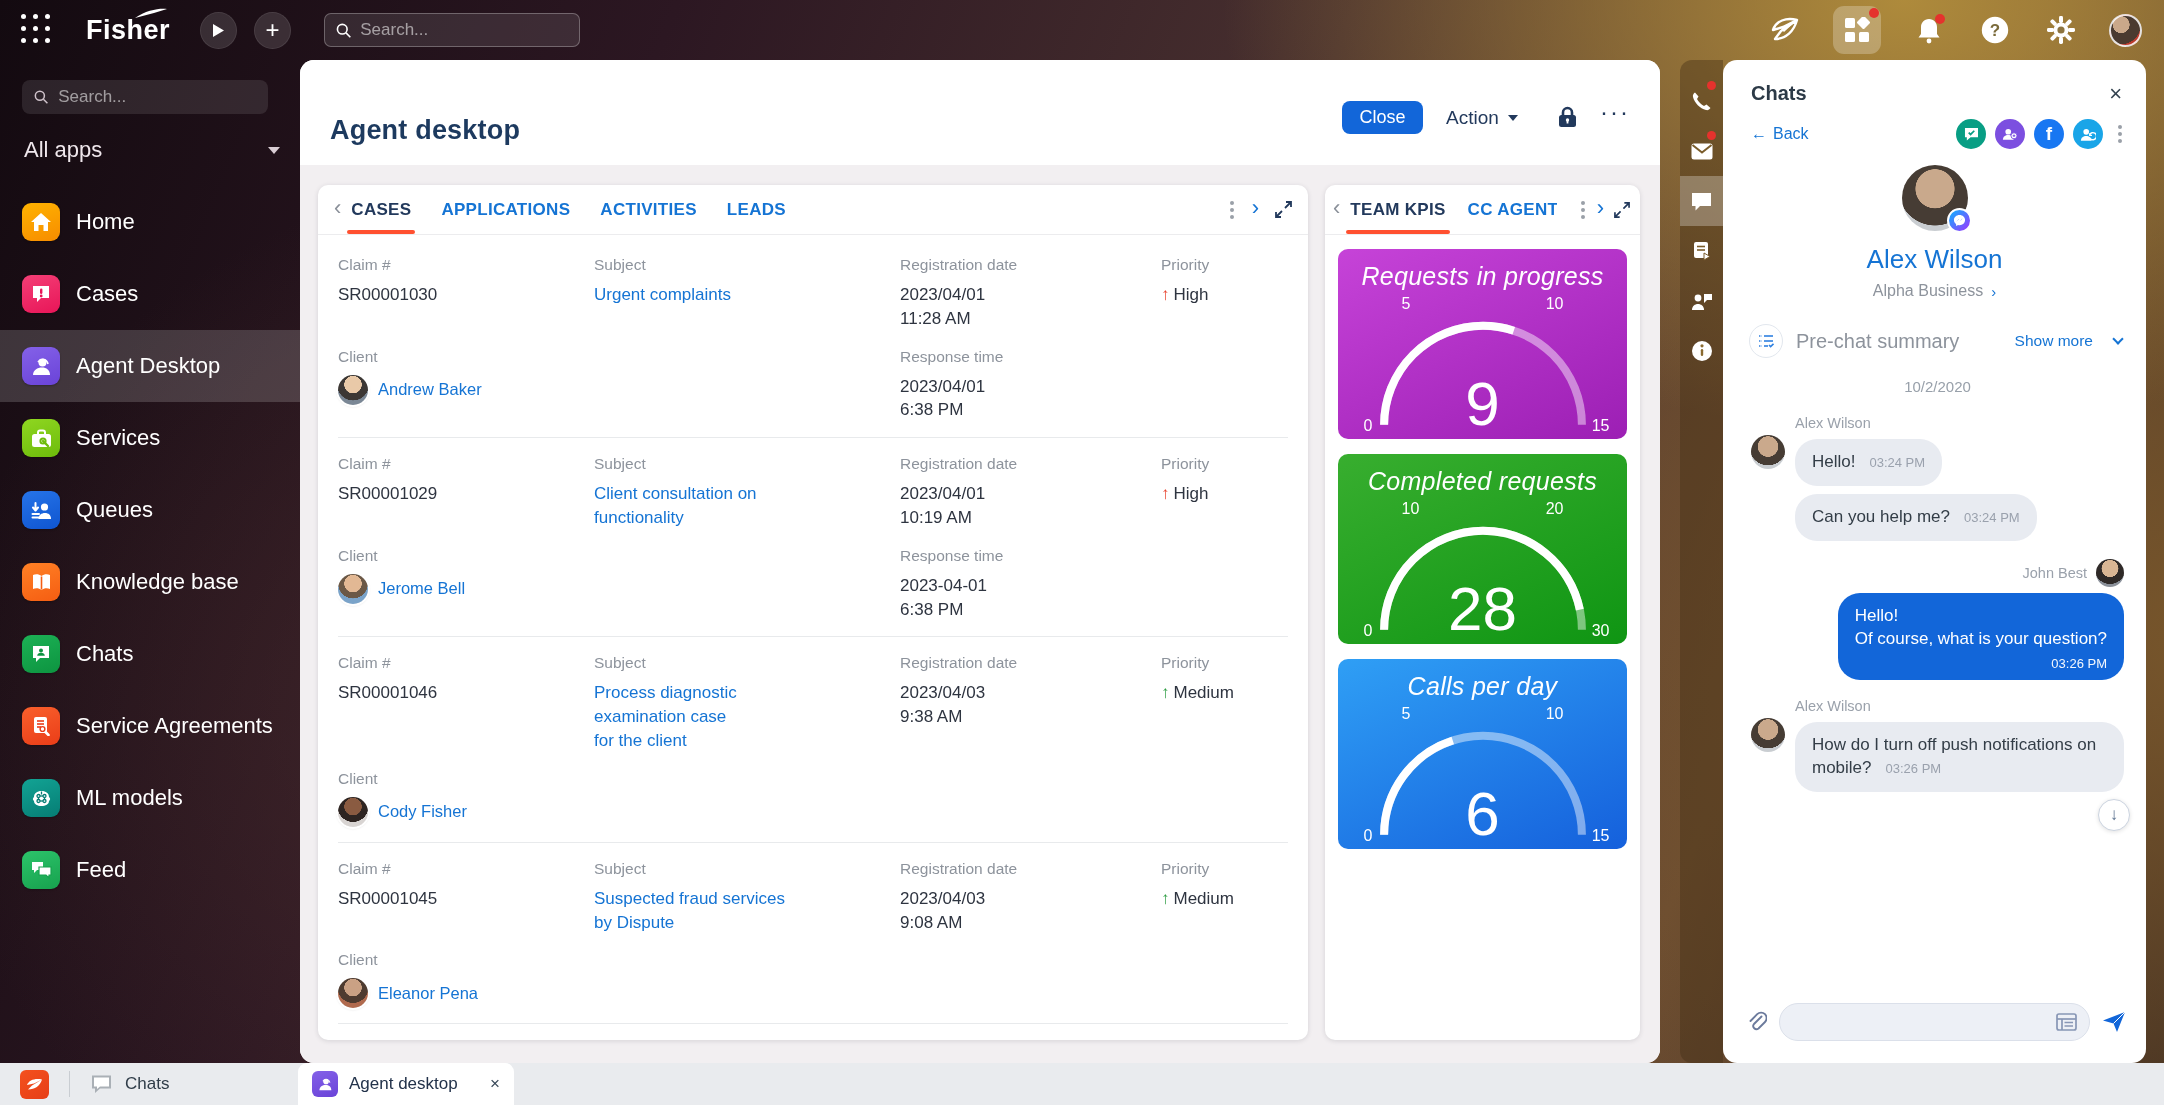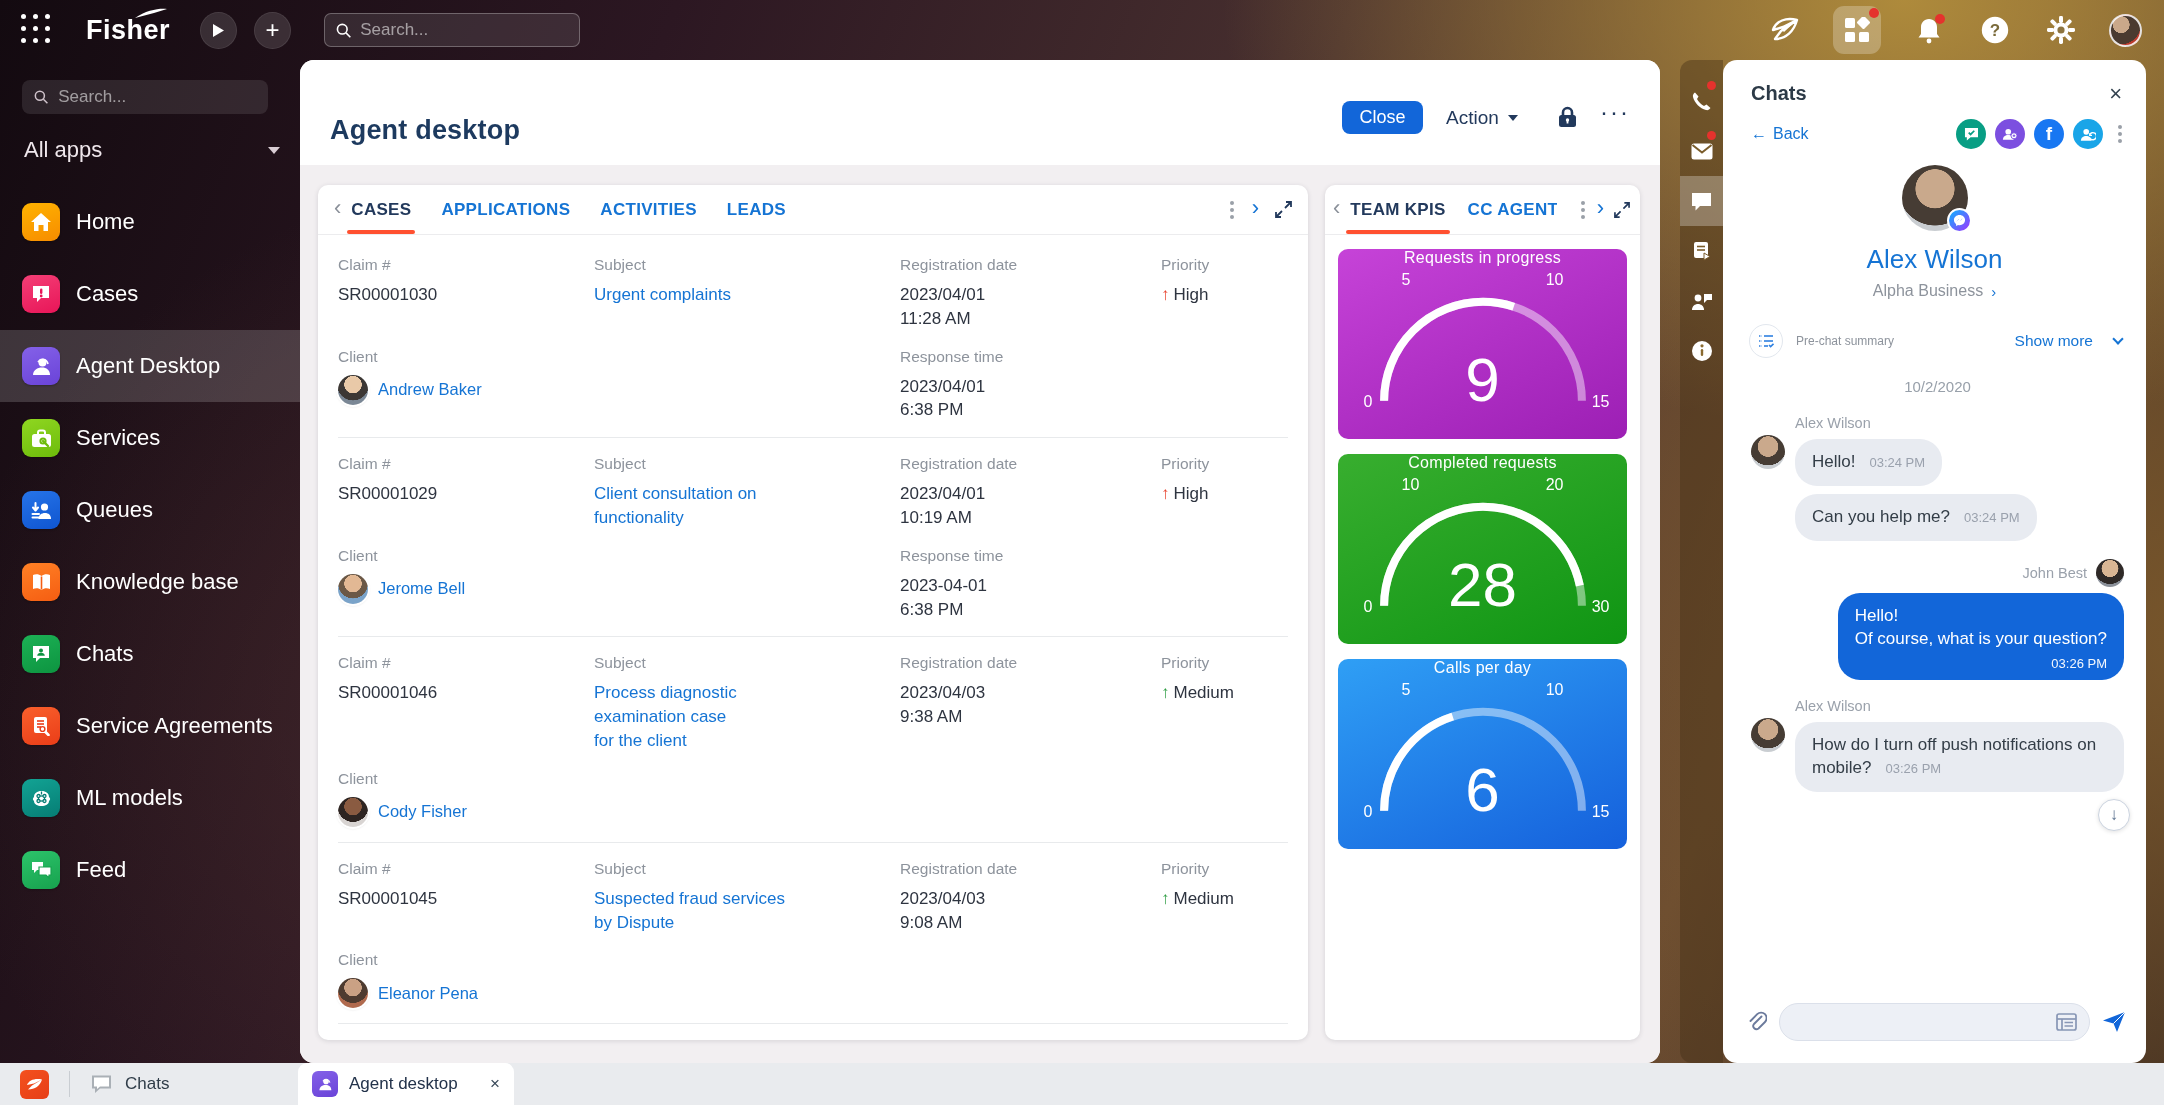--- a/index.html
+++ b/index.html
@@ -97,21 +97,21 @@
   
   .kpi-panel { width:315px; height:855px; }
   .kpi-panel .tab { margin-right:22px; }
   .tab.trunc { max-width:112px; overflow:hidden; }
   .kpi-body { padding:14px 13px 0; display:flex; flex-direction:column; gap:15px; }
   .kpi-card { height:190px; border-radius:10px; position:relative; color:#fff; overflow:hidden; }
   .kpi-card.purple { background:linear-gradient(155deg,#c643d8 0%,#9c1fb4 100%); }
   .kpi-card.green  { background:linear-gradient(155deg,#38ae2f 0%,#0f9513 100%); }
   .kpi-card.blue   { background:linear-gradient(155deg,#2f9ff5 0%,#1560dc 100%); }
   .kpi-card.orange { background:linear-gradient(155deg,#ffaa00 0%,#f7761a 100%); }
-  .kpi-title { text-align:center; font-size:16px; letter-spacing:.3px; }
+  .kpi-title { text-align:center; font-size:25px; margin-top:13px; letter-spacing:.3px;font-style:italic; }
   .gauge { position:relative; width:230px; height:136px; margin:8px auto 0; }
   .gauge svg { position:absolute; left:0; top:6px; width:230px; height:129px; }
   .gauge .track { fill:none; stroke:rgba(255,255,255,.45); stroke-width:7; }
   .gauge .fillarc { fill:none; stroke:#fff; stroke-width:7; }
   .tick { position:absolute; font-size:16px; color:#fff; }
   .t0 { left:-4px; bottom:0; } .t1 { left:34px; top:-4px; } .t2 { right:34px; top:-4px; } .t3 { right:-12px; bottom:0; }
   .gauge-value { position:absolute; left:0; right:0; bottom:-4px; text-align:center; font-size:62px; font-weight:500; }
   .big-kpi { text-align:center; font-size:56px; font-weight:500; margin-top:40px; letter-spacing:1px; }
 
   
@@ -138,21 +138,21 @@
   .big-avatar { position:relative; width:66px; height:66px; border-radius:50%;
     background:radial-gradient(circle at 50% 36%, #c9a98c 0 36%, #45engage 0, #463c34 37% 68%, #c9cdd1 69%); }
   .big-avatar { background:radial-gradient(circle at 50% 36%, #c9a98c 0 36%, #463c34 37% 68%, #c9cdd1 69%); }
   .msgr-badge { position:absolute; right:-4px; bottom:-2px; width:25px; height:25px; border-radius:50%; border:2px solid #fff;
     background:linear-gradient(135deg,#0ab4ff,#a033ff); display:flex; align-items:center; justify-content:center; }
   .contact-name { margin-top:13px; font-size:26px; color:#1574d4; cursor:pointer; }
   .contact-company { margin-top:7px; font-size:16px; color:#8d939c; display:flex; align-items:center; gap:8px; cursor:pointer; }
   .chev-blue-sm { color:#1574d4; font-size:15px; }
   .summary-row { margin-top:24px; padding:0 24px 0 26px; display:flex; align-items:center; gap:13px; }
   .summary-ic { width:34px; height:34px; border-radius:50%; border:1px solid #e2e7ee; display:flex; align-items:center; justify-content:center; }
-  .summary-txt { color:#8d939c; font-size:12px; }
+  .summary-txt { color:#8d939c; font-size:20px; }
   .showmore { margin-left:auto; color:#1574d4; font-size:15.5px; display:flex; align-items:center; gap:21px; cursor:pointer; }
   .chev-down-blue { width:8px; height:8px; border-right:2px solid #1574d4; border-bottom:2px solid #1574d4; transform:rotate(45deg); margin-top:-4px; }
   .messages { position:relative; flex:1; padding:10px 22px 0 28px; overflow:hidden; }
   .chat-date { text-align:center; color:#98a0aa; font-size:15px; margin:10px 0 20px; }
   .mgroup { display:flex; gap:10px; margin-bottom:18px; }
   .mgroup .m-avatar { width:34px; height:34px; border-radius:50%; flex:none; margin-top:20px; }
   .m-col { display:flex; flex-direction:column; gap:8px; max-width:330px; }
   .m-author { color:#9aa1ab; font-size:14.5px; margin-bottom:0px; }
   .bubble { background:#e8ebf1; border-radius:22px; padding:12px 17px; font-size:17px; color:#333d47; width:fit-content; line-height:1.35; }
   .bubble .time { font-size:13px; color:#9aa1ad; margin-left:14px; white-space:nowrap; }

